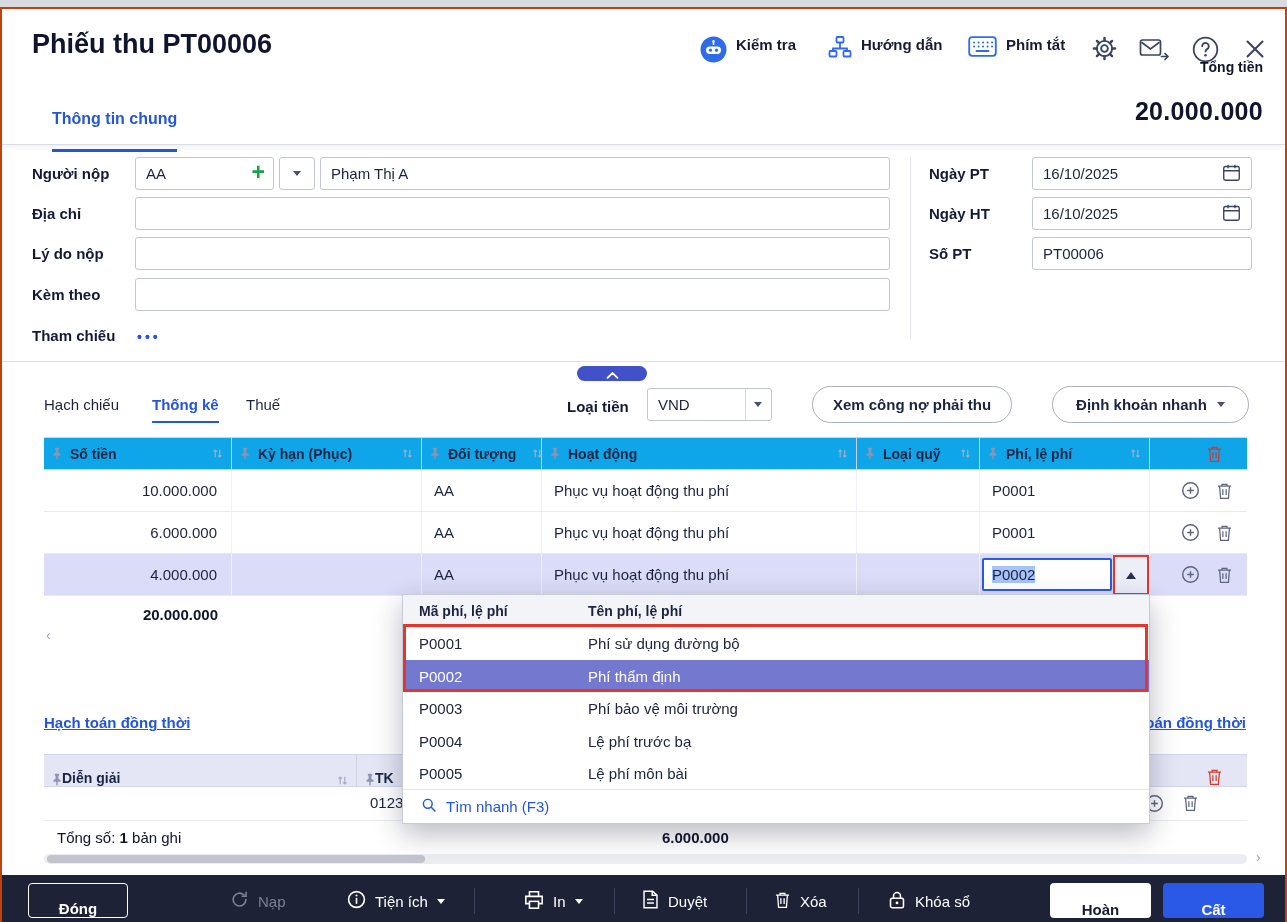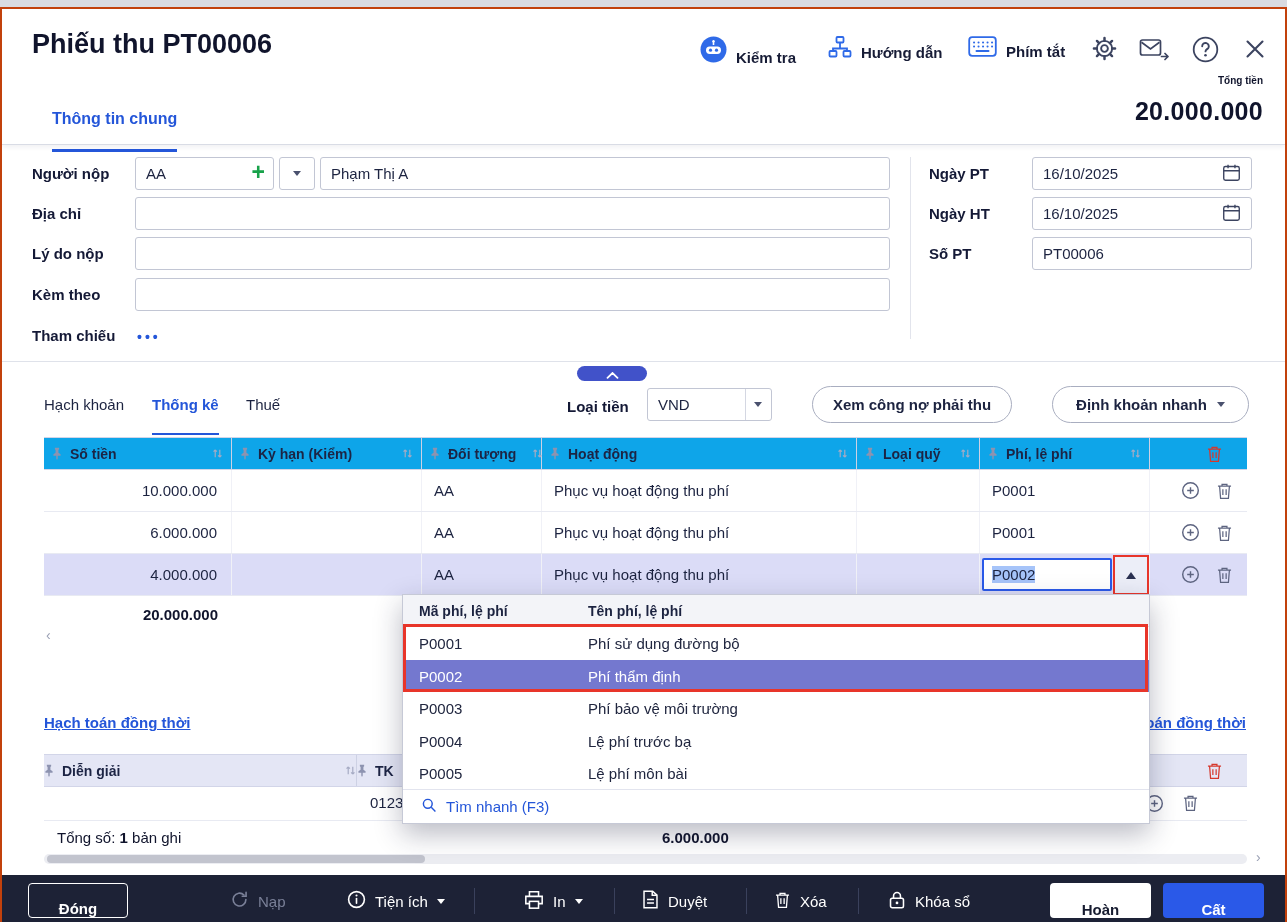--- a/index.html
+++ b/index.html
@@ -2,36 +2,36 @@
 <html><head>
 <meta charset="utf-8">
 <style>
   *{margin:0;padding:0;box-sizing:border-box}
   body{background:#d9dbe1;font-family:"Liberation Sans","DejaVu Sans",sans-serif}
   .window{position:relative;width:1287px;height:922px;margin:7px auto;background:#fff;border:2px solid #c2410c;border-radius:0;overflow:hidden;color:#10142c}
   .abs{position:absolute}
   
   .app-header{position:absolute;left:0;top:0;width:100%;height:136px;background:#fff;border-bottom:1px solid #d9dce5;box-shadow:0 2px 5px rgba(25,35,70,.07);z-index:5}
   .page-title{position:absolute;left:30px;top:20px;font-size:27px;font-weight:700}
-  .hdr-act{position:absolute;top:27px;display:flex;align-items:flex-end;gap:9px;font-size:15px;font-weight:600;color:#171c36;cursor:pointer}
+  .hdr-act{position:absolute;top:27px;display:flex;align-items:flex-start;gap:9px;font-size:15px;font-weight:600;color:#171c36;cursor:pointer}
   .icon-btn{position:absolute;display:flex;align-items:center;justify-content:center;cursor:pointer}
-  .total-label{position:absolute;right:22px;top:66px;font-size:10px;font-weight:600}
+  .total-label{position:absolute;right:22px;top:50px;font-size:14px;font-weight:600}
   .total-value{position:absolute;right:22px;top:88px;font-size:25px;font-weight:800;letter-spacing:.3px}
   .main-tab{position:absolute;left:50px;top:101px;font-size:16px;font-weight:700;color:#2456d9;padding-bottom:21px;border-bottom:3px solid #2456d9;cursor:pointer}
   
   .flabel{position:absolute;font-size:15px;font-weight:700;color:#141936}
   .tb{position:absolute;height:33px;background:#fff;border:1px solid #c2c6d4;border-radius:3px;font-size:15px;color:#1c2340;padding:0 10px;font-family:inherit;outline:none}
   .vdiv{position:absolute;width:1px;background:#e2e4ec}
   .caret{display:inline-block;width:0;height:0;border-left:4.5px solid transparent;border-right:4.5px solid transparent;border-top:5.5px solid #4a516e}
   .combo-btn{position:absolute;height:33px;background:#fff;border:1px solid #c2c6d4;border-radius:3px;display:flex;align-items:center;justify-content:center;cursor:pointer}
   .hline{position:absolute;left:0;width:100%;height:1px;background:#dfe2ea}
   .pill{position:absolute;left:575px;top:357px;width:70px;height:15px;background:#4152c9;border-radius:8px;display:flex;align-items:center;justify-content:center;cursor:pointer;z-index:6}
   
   .dtab{position:absolute;top:387px;font-size:15px;color:#1c2340;cursor:pointer}
-  .dtab.active{color:#2456d9;font-weight:600;padding-bottom:20px;border-bottom:2px solid #2456d9}
+  .dtab.active{color:#2456d9;font-weight:600;padding-bottom:8px;border-bottom:2px solid #2456d9}
   .round-btn{position:absolute;top:377px;height:37px;border:1px solid #a9aec0;border-radius:19px;background:#fff;display:flex;align-items:center;justify-content:center;gap:10px;font-size:15px;font-weight:600;color:#1c2340;cursor:pointer}
   
   .dtable{position:absolute;left:42px;top:428px;width:1203px}
   .g-row{display:grid;grid-template-columns:188px 190px 120px 315px 123px 170px 97px}
   .g-head{height:33px;background:#0ea5e9;border-top:1px solid #d2d5e8;border-bottom:1px solid #d2d5e8}
   .g-head .g-cell{display:flex;align-items:center;padding:0 8px;gap:8px;border-right:1px solid #cdd1e4;font-size:14px;font-weight:700;color:#1c2444}
   .g-head .g-cell:last-child{border-right:none}
   .g-head .lbl{white-space:nowrap}
   .g-head .sp{flex:1}
   .g-body{height:42px;background:#fff;border-bottom:1px solid #e8eaf2;font-size:15px;color:#1c2340}
@@ -54,21 +54,21 @@
   .popup-head{height:32px;background:#f3f4f8;border-bottom:1px solid #e2e4ee;position:relative;font-size:14px;font-weight:700;color:#1c2340}
   .popup-row{height:32.5px;position:relative;font-size:15px;color:#20263f;cursor:pointer}
   .popup-row.selected{background:#7478cf;color:#fff}
   .pcol1{position:absolute;left:16px;top:50%;transform:translateY(-50%)}
   .pcol2{position:absolute;left:185px;top:50%;transform:translateY(-50%)}
   .popup-foot{position:absolute;left:0;bottom:0;width:100%;height:34px;border-top:1px solid #e2e4ee;display:flex;align-items:center;gap:9px;padding-left:18px;color:#2456d9;font-size:15px;cursor:pointer}
   .annotation{position:absolute;left:401px;top:615px;width:745px;height:68px;border:3px solid #e8352a;z-index:45;pointer-events:none}
   
   .link{font-size:15px;font-weight:600;color:#2456d9;text-decoration:underline;cursor:pointer}
   .ltable-head{position:absolute;left:42px;top:745px;width:1203px;height:33px;background:#e4e6f5;border-top:1px solid #d2d5e8;border-bottom:1px solid #d2d5e8;display:grid;grid-template-columns:313px 793px 97px;font-size:14px;font-weight:700;color:#1c2444}
-  .ltable-head .g-cell{display:flex;align-items:center;gap:8px;padding:0 0;border-right:1px solid #cdd1e4}
+  .ltable-head .g-cell{display:flex;align-items:flex-end;gap:0;padding:0 8px;border-right:1px solid #cdd1e4}
   .ltable-head .g-cell:last-child{border-right:none}
   .ltable-row{position:absolute;left:42px;top:778px;width:1203px;height:34px;background:#fff;border-bottom:1px solid #e8eaf2;font-size:15px;color:#1c2340}
   .scrollbar{position:absolute;left:42px;top:845px;width:1203px;height:10px;background:#ecedf2;border-radius:5px;cursor:pointer}
   .thumb{position:absolute;left:3px;top:1px;width:378px;height:8px;background:#c2c4ce;border-radius:4px;cursor:grab}
   .chev{position:absolute;font-size:14px;color:#9aa0b4;cursor:pointer}
   
   .footer{position:absolute;left:0;bottom:0;width:100%;height:52px;background:#1d2236;z-index:30}
   .f-item{position:absolute;top:0;height:100%;display:flex;align-items:center;gap:9px;font-size:15px;color:#fff;cursor:pointer}
   .f-item.disabled{color:#7a8098}
   .f-sep{position:absolute;top:13px;width:1px;height:26px;background:#3a415c}
@@ -191,21 +191,21 @@
   <div class="flabel" style="left:927px;top:236px">Số PT</div>
   <input class="tb" style="left: 1030px; top: 228px; width: 220px;" value="PT00006">
 
   <div class="hline" style="top:352px"></div>
   <div class="pill">
     <span><svg width="13" height="7" viewBox="0 0 13 7" fill="none" stroke="#fff" stroke-width="1.8" stroke-linecap="round">
           <path d="M1.5 5.8 6.5 1l5 4.8"></path>
         </svg></span>
   </div>
 
-  <div class="dtab" style="left:42px">Hạch khoản</div>
+  <div class="dtab" style="left:42px">Hạch chiếu</div>
   <div class="dtab active" style="left:150px">Thống kê</div>
   <div class="dtab" style="left:244px">Thuế</div>
 
   <div class="flabel" style="left:565px;top:389px">Loại tiền</div>
   <div class="tb" style="left:645px;top:379px;width:125px;display:flex;align-items:center;justify-content:space-between;padding-right:9px">
     <span>VND</span>
     <span style="display:flex;align-items:center;gap:8px">
         <span style="width:1px;height:31px;background:#d4d7e2"></span>
         <span class="caret"></span>
       </span>
@@ -234,21 +234,21 @@
               <path d="M3.5 10V2M3.5 2 1.7 4M3.5 2l1.8 2M8.5 2v8M8.5 10 6.7 8M8.5 10l1.8-2"></path>
             </svg>
           </span>
         </div>
       <div class="g-cell">
           <span class="icon-sm">
             <svg width="10" height="13" viewBox="0 0 14 18" fill="#8d93b0">
               <path d="M4 1h6v2l-1 1v4l3 2v2H8v4l-1 2-1-2v-4H2v-2l3-2V4L4 3z"></path>
             </svg>
           </span>
-          <span class="lbl">Kỳ hạn (Kiểm)</span>
+          <span class="lbl">Kỳ hạn (Phục)</span>
           <span class="sp"></span>
           <span class="icon-sm">
             <svg width="11" height="11" viewBox="0 0 12 12" fill="none" stroke="#a6abc4" stroke-width="1.3">
               <path d="M3.5 10V2M3.5 2 1.7 4M3.5 2l1.8 2M8.5 2v8M8.5 10 6.7 8M8.5 10l1.8-2"></path>
             </svg>
           </span>
         </div>
       <div class="g-cell">
           <span class="icon-sm">
             <svg width="10" height="13" viewBox="0 0 14 18" fill="#8d93b0">

